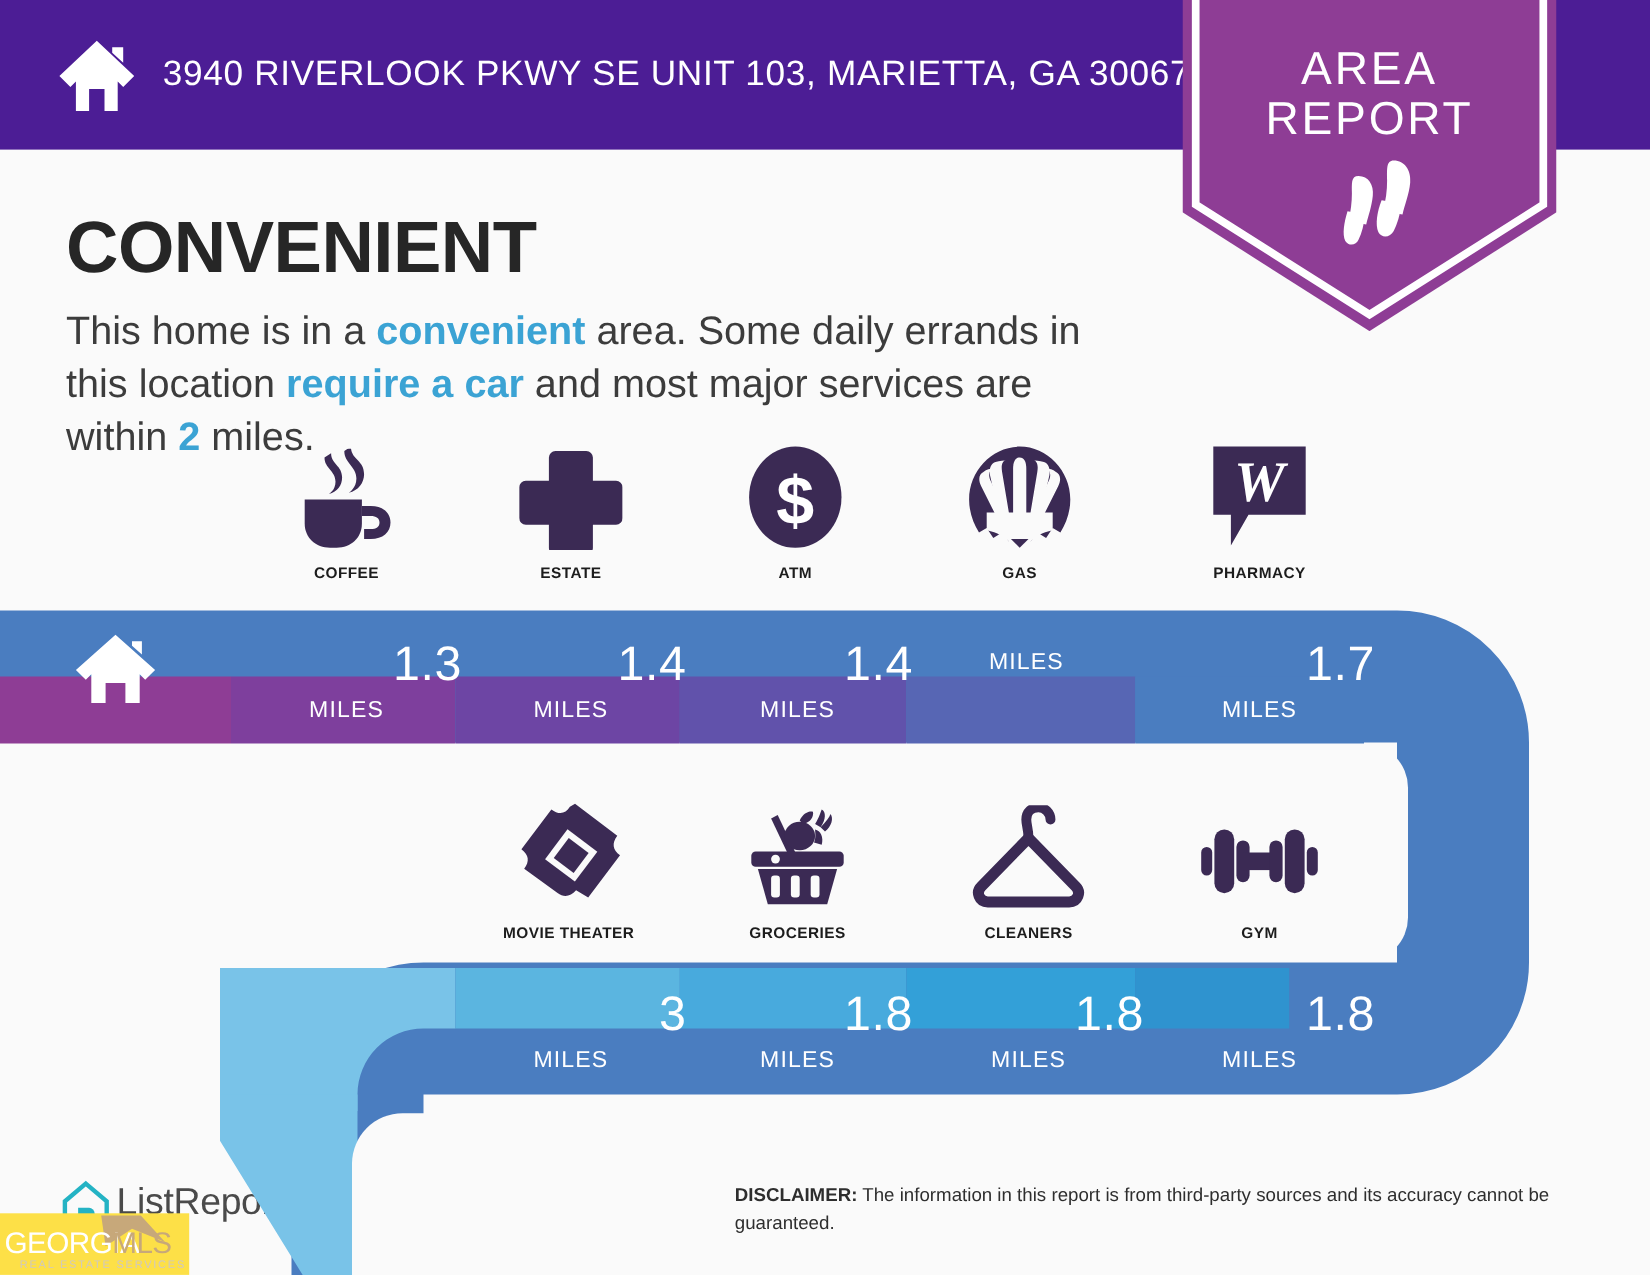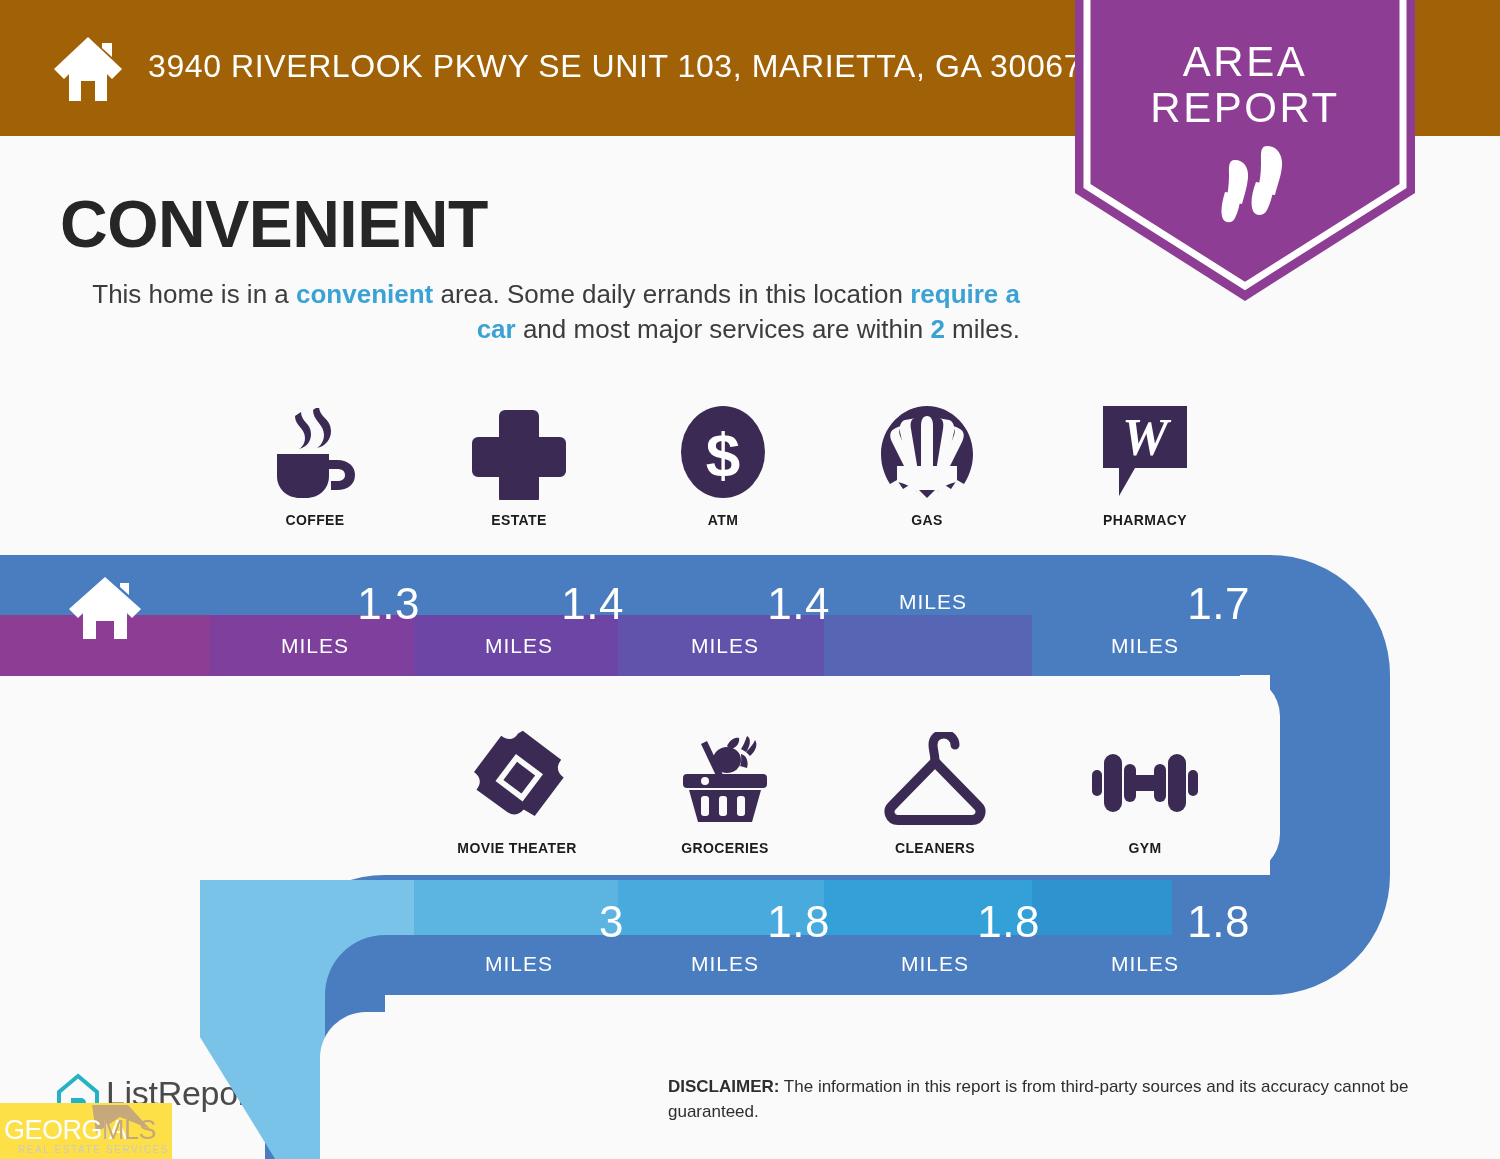--- a/index.html
+++ b/index.html
@@ -2,21 +2,21 @@
 <html><head>
 <meta charset="utf-8">
 <style>
   * { margin:0; padding:0; box-sizing:border-box; }
   html,body { width:1500px; height:1159px; background:#fafafa; overflow:hidden; }
   body { font-family:"Liberation Sans", sans-serif; position:relative; }
 
   
   .header {
     position:absolute; left:0; top:0; width:1500px; height:136px;
-    background:#a16207;
+    background:#4c1d95;
   }
   .header-home-icon {
     position:absolute; left:52px; top:33px; width:72px; height:70px;
   }
   .header-address {
     position:absolute; left:148px; top:48px;
     font-size:32px; letter-spacing:0.6px; font-weight:500;
     color:#ffffff; white-space:nowrap;
   }
 
@@ -27,21 +27,21 @@
   }
 
   
   .title {
     position:absolute; left:60px; top:186px;
     font-size:66px; font-weight:bold; letter-spacing:-0.5px;
     color:#262626;
   }
   .desc {
     position:absolute; left:60px; top:277px; width:960px;
-    font-size:26px; line-height:1.33; color:#3c3c3c;text-align:right;
+    font-size:36px; line-height:1.33; color:#3c3c3c;
   }
   .desc b { color:#3ba3d4; font-weight:bold; }
   .desc .num { color:#3ba3d4; font-weight:bold; }
 
   
   .ribbon-svg {
     position:absolute; left:0; top:540px; width:1500px; height:619px;
     z-index:1;
   }
 

